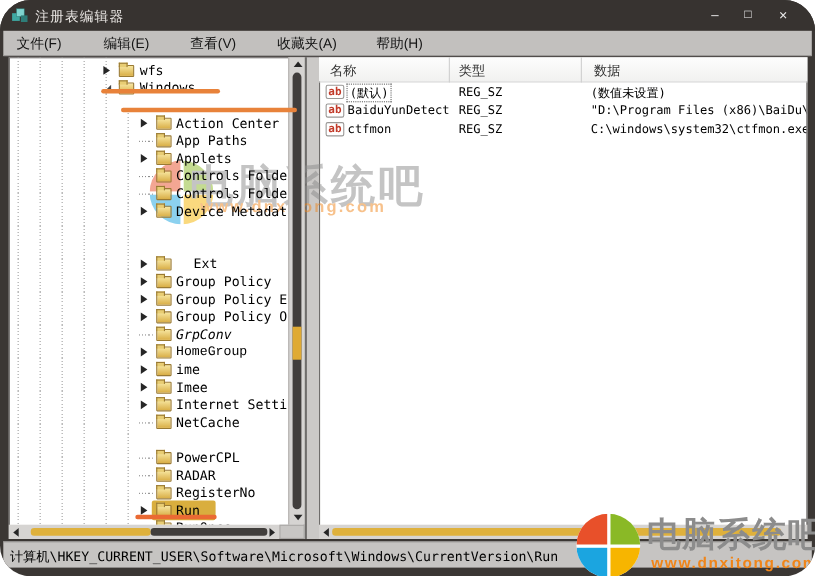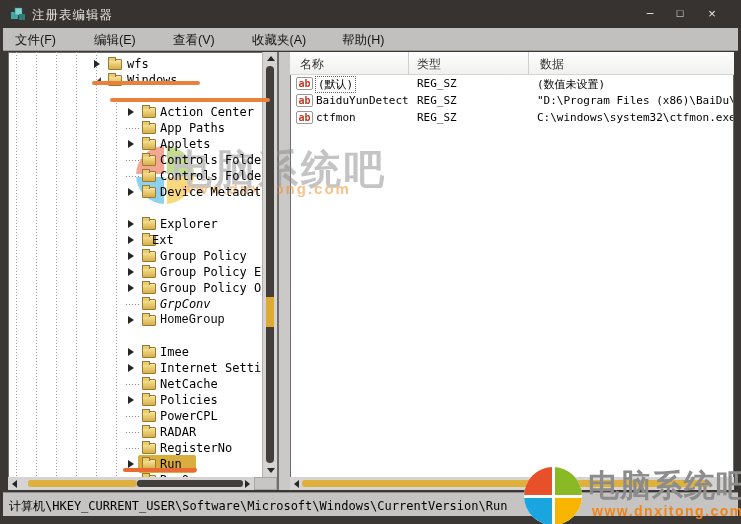--- a/index.html
+++ b/index.html
@@ -1,18 +1,18 @@
 <!DOCTYPE html>
 <html><head>
 <meta charset="utf-8">
 <style>
   * { margin:0; padding:0; box-sizing:border-box; }
   html,body { width:741px; height:524px; }
   body { font-family:"Liberation Sans", sans-serif; }
-  #app { position:relative; width:741px; height:524px; background:#3b3734; overflow:hidden; }
+  #app { position:relative; width:741px; height:524px; background:#3b3734; overflow:hidden;border-radius:28px; }
 
   
   #titlebar { position:absolute; left:0; top:0; width:741px; height:28px; background:#373330; }
   #app-icon { position:absolute; left:10px; top:6px; width:16px; height:16px; }
   #window-title { position:absolute; left:32px; top:7px; font-size:12.5px; color:#e8e5e2; letter-spacing:1px; }
   .winbtn { position:absolute; top:6px; width:22px; height:16px; color:#ececec; font-size:12px; line-height:15px; text-align:center; cursor:default; }
   #btn-min { right:80px; }
   #btn-max { right:50px; font-size:11px; }
   #btn-close { right:18px; font-size:13px; }
 
@@ -175,29 +175,24 @@
       <div class="tree-row" style="top: 116px;">
         <span class="leaf-stub" style="left: 118px;"></span>
         <span class="folder" style="left: 134px;"></span>
         <span class="tree-label" style="left: 152px;">Controls Folder</span>
       </div>
       <div class="tree-row" style="top: 132px;">
         <span class="arrow-collapsed" style="left: 120px;"></span>
         <span class="folder" style="left: 134px;"></span>
         <span class="tree-label" style="left: 152px;">Device Metadata</span>
       </div>
-      <div class="tree-row" style="top: 164px;">
-        <span class="arrow-collapsed" style="left: 120px;"></span>
-        <span class="folder" style="left: 134px;"></span>
-        <span class="tree-label" style="left: 152px;">Explorer</span>
-      </div>
       <div class="tree-row" style="top: 180px;">
         <span class="arrow-collapsed" style="left: 120px;"></span>
         <span class="folder" style="left: 134px;"></span>
-        <span class="tree-label" style="left: 144px; text-align: right;">Ext</span>
+        <span class="tree-label" style="left: 168px; text-align: right;">Ext</span>
       </div>
       <div class="tree-row" style="top: 196px;">
         <span class="arrow-collapsed" style="left: 120px;"></span>
         <span class="folder" style="left: 134px;"></span>
         <span class="tree-label" style="left: 152px;">Group Policy</span>
       </div>
       <div class="tree-row" style="top: 212px;">
         <span class="arrow-collapsed" style="left: 120px;"></span>
         <span class="folder" style="left: 134px;"></span>
         <span class="tree-label" style="left: 152px;">Group Policy Edit</span>
@@ -210,39 +205,39 @@
       <div class="tree-row" style="top: 244px; font-style: italic;">
         <span class="leaf-stub" style="left: 118px;"></span>
         <span class="folder" style="left: 134px;"></span>
         <span class="tree-label" style="left: 152px;">GrpConv</span>
       </div>
       <div class="tree-row" style="top: 260px; font-family: Liberation Mono, monospace;">
         <span class="arrow-collapsed" style="left: 120px;"></span>
         <span class="folder" style="left: 134px;"></span>
         <span class="tree-label" style="left: 152px;">HomeGroup</span>
       </div>
+      <div class="tree-row" style="top: 276px;">
+        <span class="arrow-collapsed" style="left: 120px;"></span>
+        <span class="folder" style="left: 134px;"></span>
+        <span class="tree-label" style="left: 152px;">ime</span>
+      </div>
       <div class="tree-row" style="top: 292px;">
         <span class="arrow-collapsed" style="left: 120px;"></span>
         <span class="folder" style="left: 134px;"></span>
         <span class="tree-label" style="left: 152px;">Imee</span>
       </div>
       <div class="tree-row" style="top: 308px;">
         <span class="arrow-collapsed" style="left: 120px;"></span>
         <span class="folder" style="left: 134px;"></span>
         <span class="tree-label" style="left: 152px;">Internet Settings</span>
       </div>
       <div class="tree-row" style="top: 324px;">
         <span class="leaf-stub" style="left: 118px;"></span>
         <span class="folder" style="left: 134px;"></span>
         <span class="tree-label" style="left: 152px;">NetCache</span>
-      </div>
-      <div class="tree-row" style="top: 340px;">
-        <span class="arrow-collapsed" style="left: 120px;"></span>
-        <span class="folder" style="left: 134px;"></span>
-        <span class="tree-label" style="left: 152px;">Policies</span>
       </div>
       <div class="tree-row" style="top: 356px;">
         <span class="leaf-stub" style="left: 118px;"></span>
         <span class="folder" style="left: 134px;"></span>
         <span class="tree-label" style="left: 152px; text-align: center;">PowerCPL</span>
       </div>
       <div class="tree-row" style="top: 372px;">
         <span class="leaf-stub" style="left: 118px;"></span>
         <span class="folder" style="left: 134px;"></span>
         <span class="tree-label" style="left: 152px;">RADAR</span>

